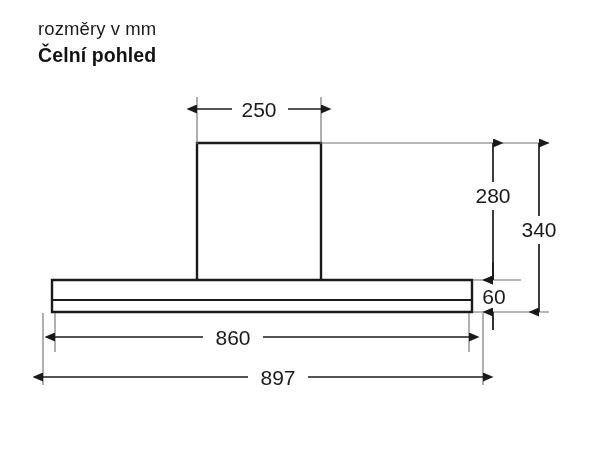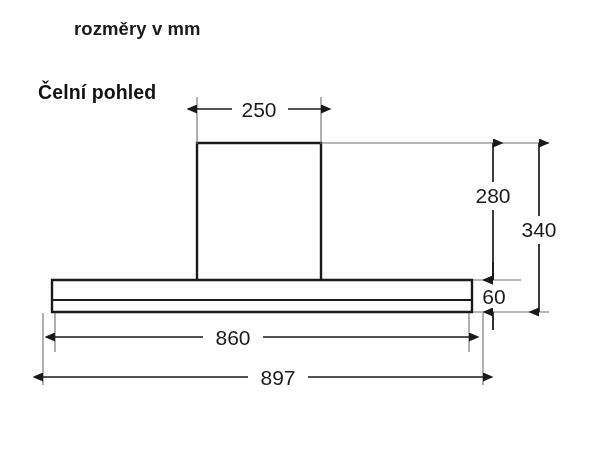--- a/index.html
+++ b/index.html
@@ -20,36 +20,34 @@
     left: 0;
     top: 0;
     width: 600px;
     height: 473px;
   }
   .hdr-line1 {
     position: absolute;
     left: 38px;
     top: 18px;
     font-size: 18.5px;
-    font-weight: 700;
+    font-weight: 400;
     color: #1b1b1b;
     letter-spacing: 0.1px;
     white-space: nowrap;
-    margin-left: 36px;
   }
   .hdr-line2 {
     position: absolute;
     left: 38px;
     top: 44px;
     font-size: 19.5px;
     font-weight: bold;
     color: #121212;
     letter-spacing: 0.1px;
     white-space: nowrap;
-    margin-top: 37px;
   }
   svg text {
     font-family: "Liberation Sans", sans-serif;
     fill: #1a1a1a;
   }
   .dimtext {
     font-size: 21px;
   }
 </style>
 </head>

